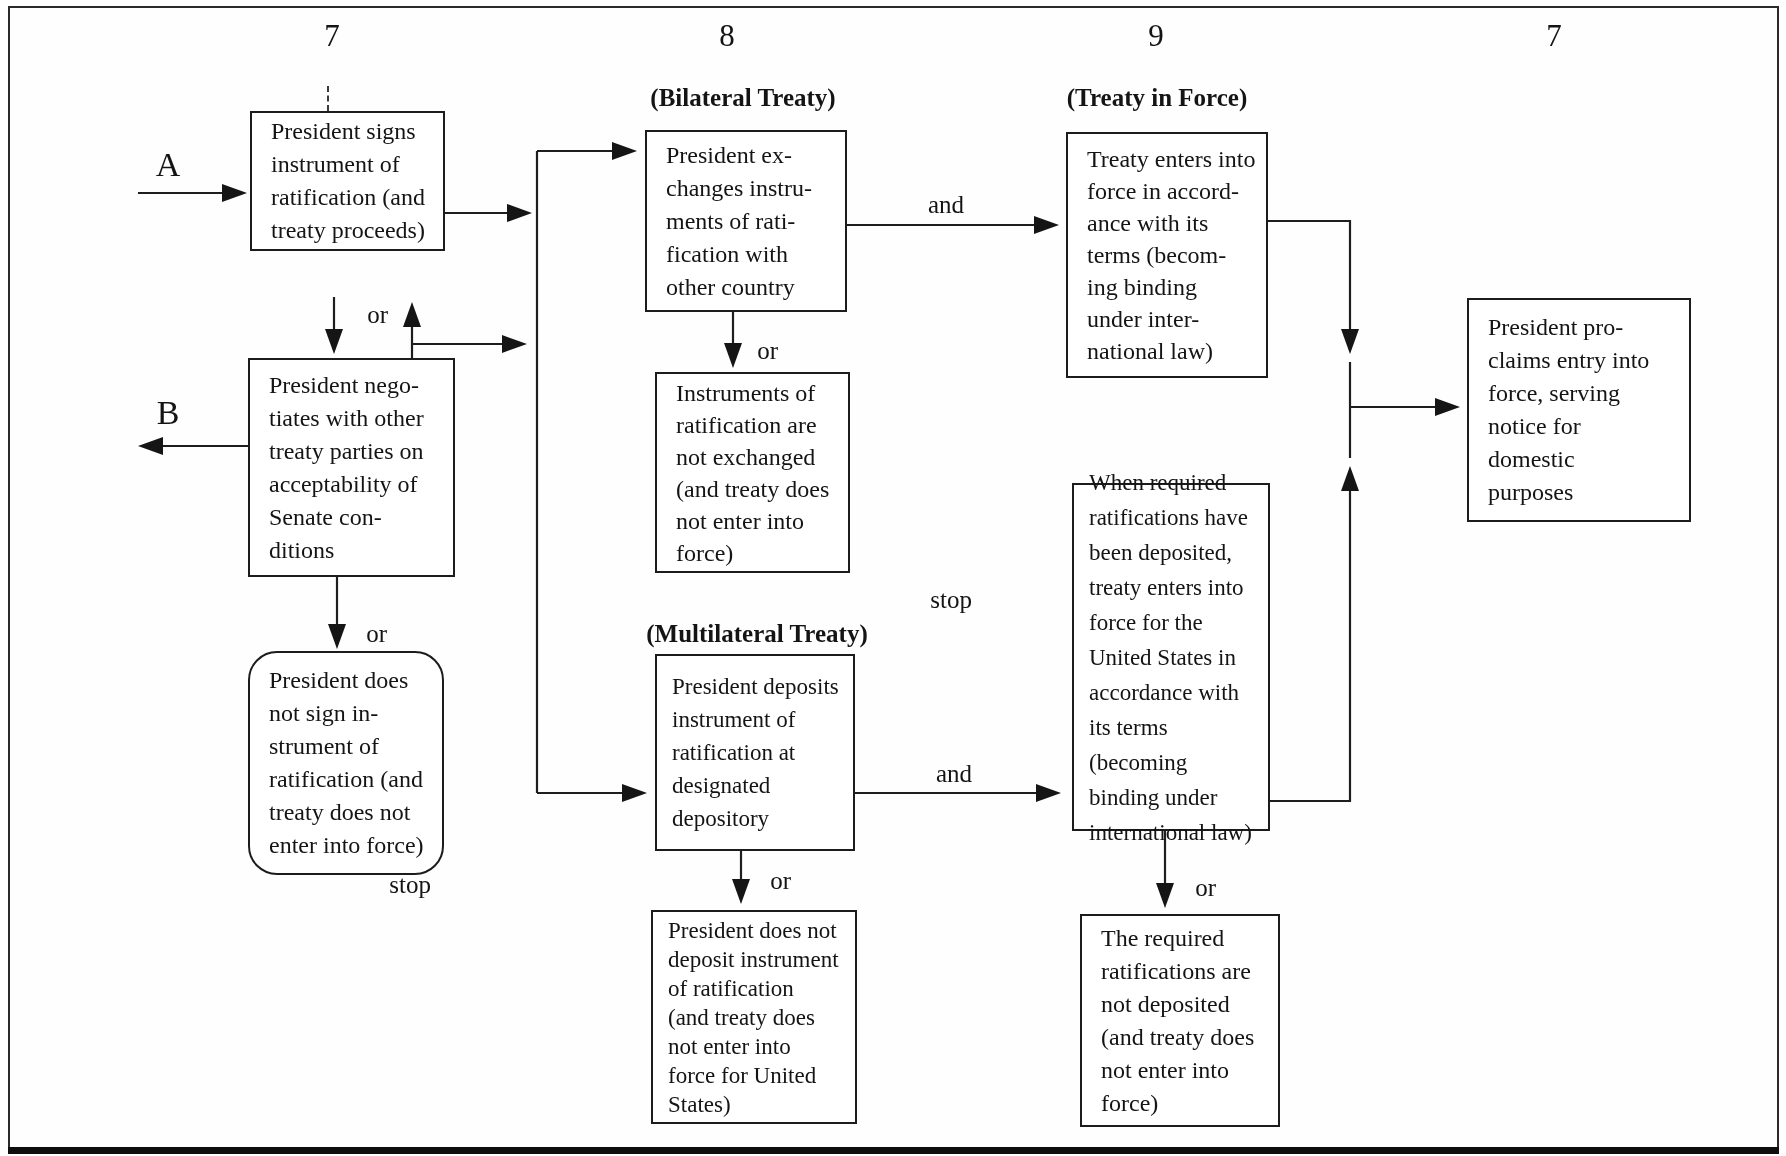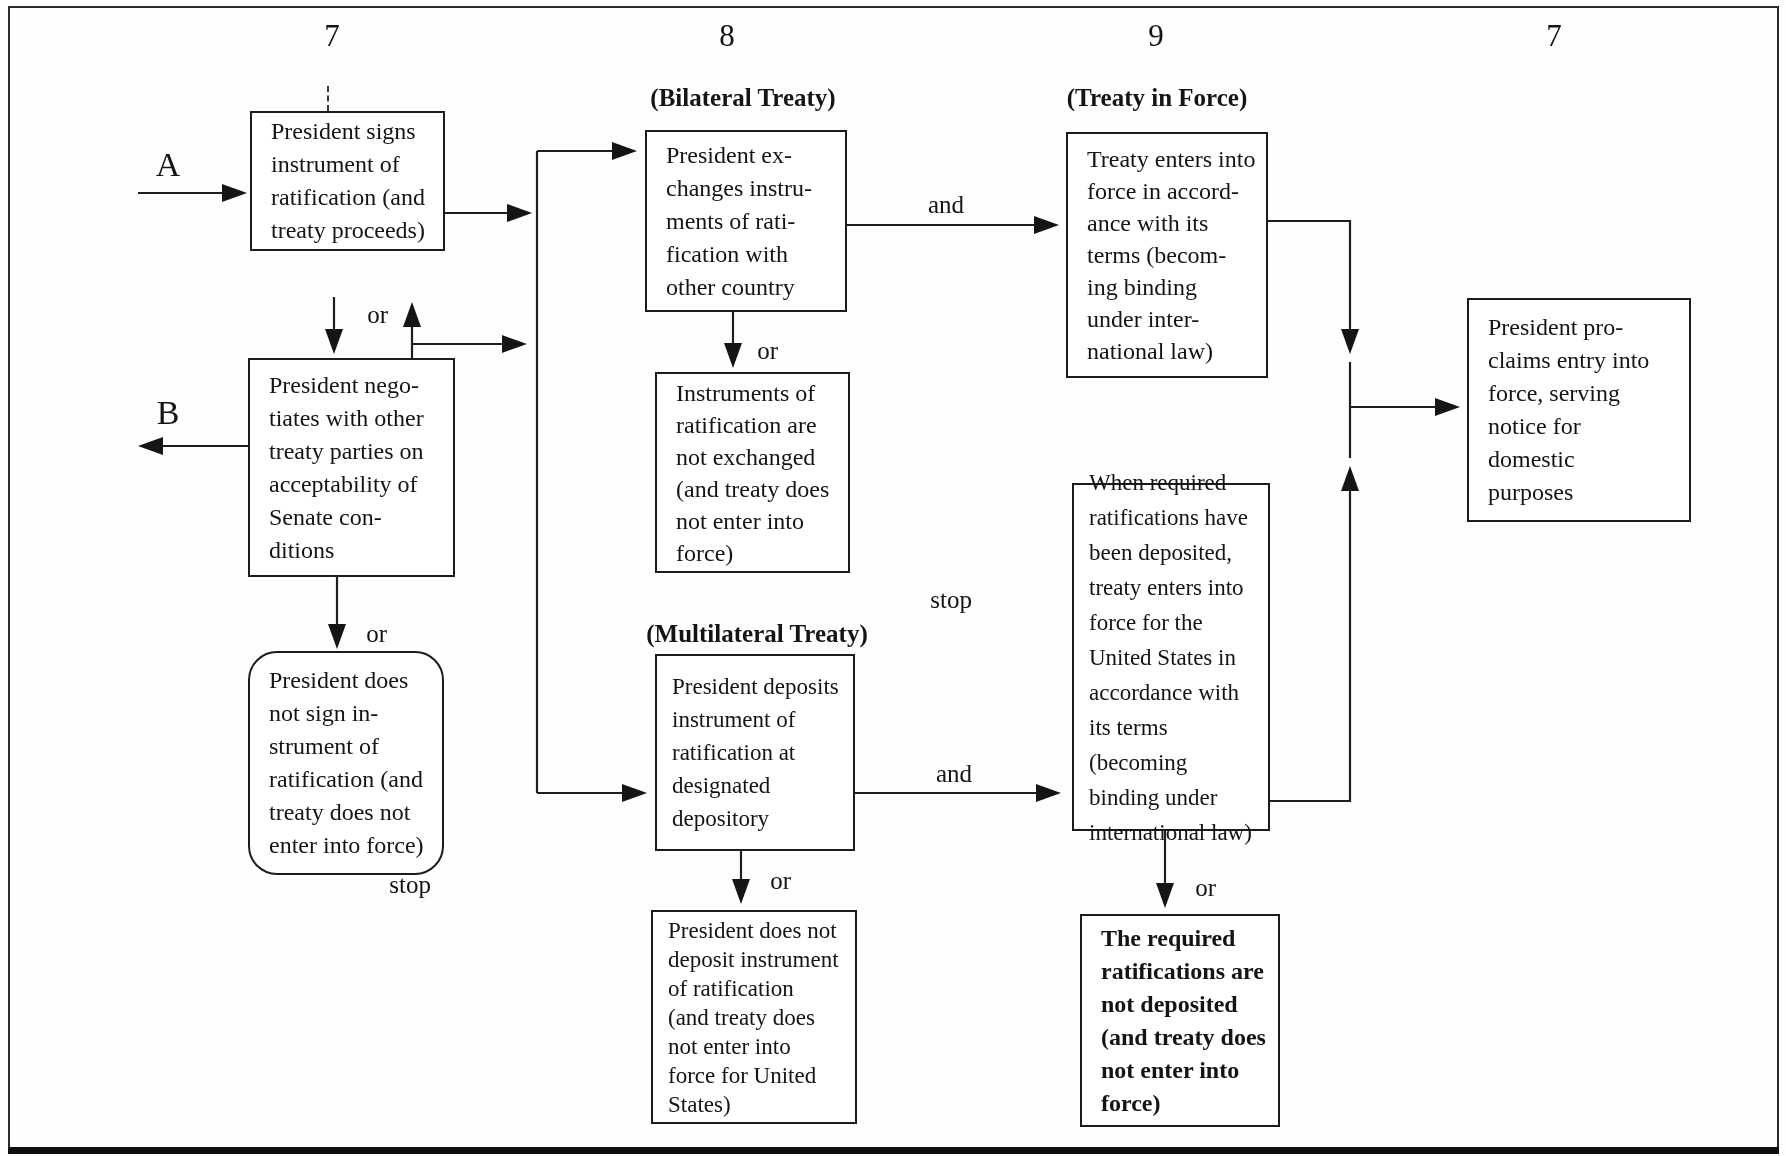--- a/index.html
+++ b/index.html
@@ -137,21 +137,21 @@
 been deposited,
 treaty enters into
 force for the
 United States in
 accordance with
 its terms
 (becoming
 binding under
 international law)</span>
   </div>
-  <div class="box" style="left:1080px;top:914px;width:200px;height:213px;font-weight:bold;">
+  <div class="box" style="left:1080px;top:914px;width:200px;height:213px;">
     <span class="bt">The required
 ratifications are
 not deposited
 (and treaty does
 not enter into
 force)</span>
   </div>
 
   <div class="box" style="left:1467px;top:298px;width:224px;height:224px;">
     <span class="bt">President pro-

